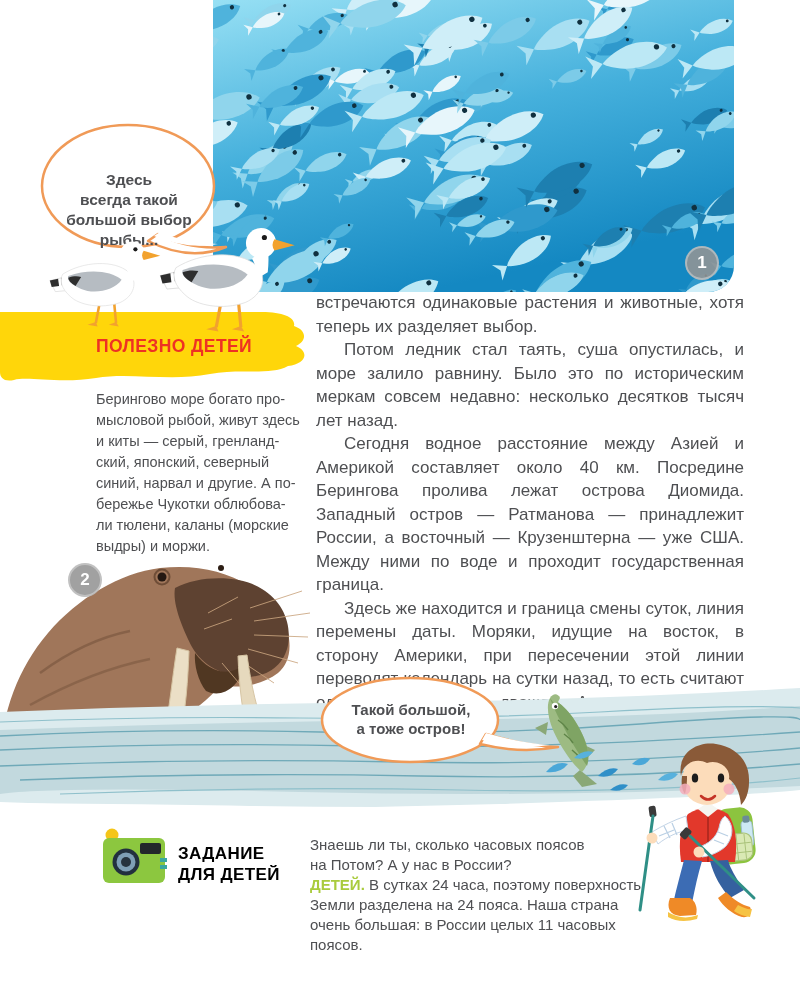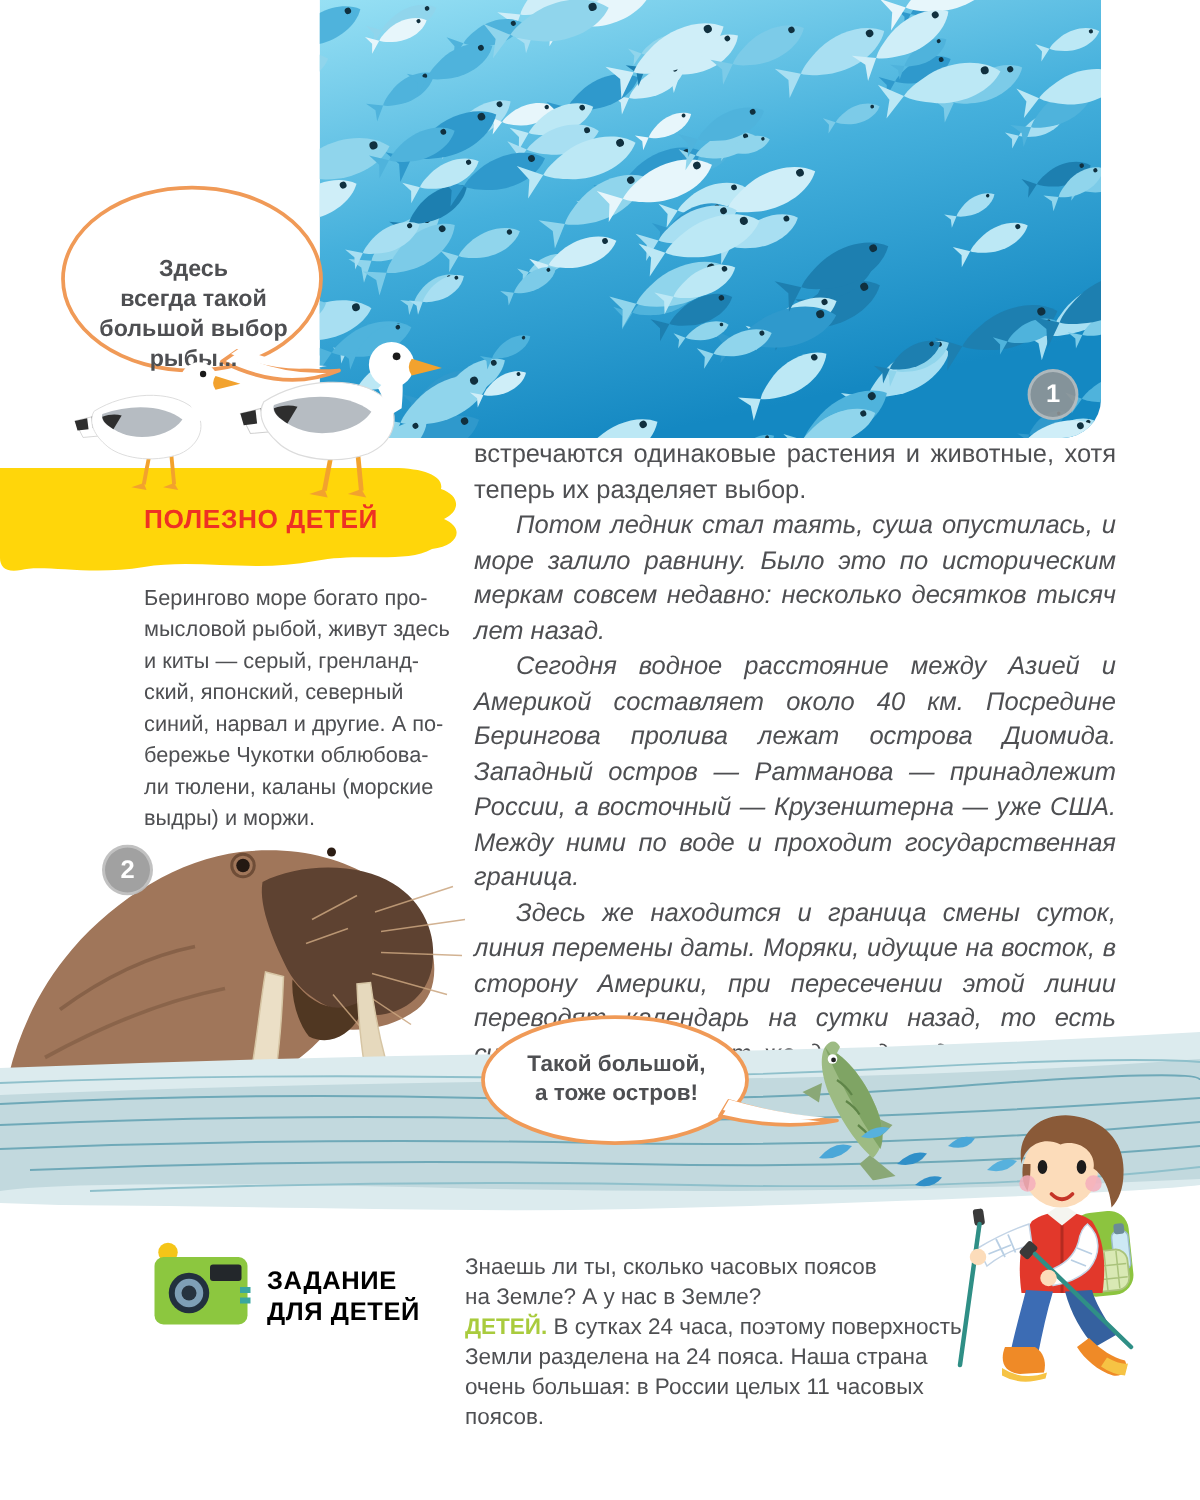--- a/index.html
+++ b/index.html
@@ -30,21 +30,21 @@
     font-size:17.5px;font-weight:800;letter-spacing:.4px;}
 
   
   #sidebar-body{position:absolute;left:96px;top:389px;width:216px;z-index:6;
     font-size:14.5px;line-height:21px;color:#4e4f52;white-space:pre-line;}
 
   
   #main-text{position:absolute;left:316px;top:291px;width:428px;z-index:6;
     font-size:17px;line-height:23.5px;color:#4e4f52;text-align:justify;}
   #main-text p{margin:0;}
-  #main-text p.ind{text-indent:28px;font-style:italic;}
+  #main-text p.ind{text-indent:28px;}
 
   
   #walrus{position:absolute;left:0;top:553px;z-index:8;}
   #water{position:absolute;left:0;top:678px;z-index:10;}
   #splashes{position:absolute;left:540px;top:746px;z-index:14;}
   #pike{position:absolute;left:522px;top:692px;z-index:13;}
   #boy{position:absolute;left:622px;top:740px;z-index:15;}
 
   
   #camera{position:absolute;left:100px;top:826px;z-index:16;}
@@ -348,21 +348,21 @@
     <circle cx="26" cy="36" r="13.5" fill="#22303e"></circle>
     <circle cx="26" cy="36" r="9.5" fill="#7e9fb6"></circle>
     <circle cx="26" cy="36" r="5" fill="#26333f"></circle>
     <rect x="60" y="32" width="7" height="4" fill="#3aa7a0"></rect>
     <rect x="60" y="39" width="7" height="4" fill="#3aa7a0"></rect>
   </svg>
 
   <div id="task-label">ЗАДАНИЕ
 ДЛЯ ДЕТЕЙ</div>
   <div id="task-question">Знаешь ли ты, сколько часовых поясов
-на Земле? А у нас в Земле?</div>
+на Потом? А у нас в России?</div>
   <p id="task-answer"><span class="green-label">ДЕТЕЙ.</span>&nbsp;<span>В сутках 24 часа, поэтому поверхность Земли разделена на 24 пояса. Наша страна очень большая: в России целых 11 часовых поясов.</span></p>
 
   <svg id="boy" width="175" height="205" viewBox="0 0 175 205">
 
     <g transform="rotate(-6 112 95)">
       <rect x="94" y="68" width="38" height="56" rx="13" fill="#8cc43f"></rect>
       <rect x="120" y="82" width="11" height="26" rx="4" fill="#cde9f4" stroke="#9bbccb" stroke-width="1"></rect>
       <rect x="122" y="77" width="7" height="7" rx="2" fill="#6b8b97"></rect>
       <rect x="99" y="94" width="30" height="27" rx="8" fill="#d9e9b4" stroke="#aac37b" stroke-width="1.2"></rect>
       <path d="M106,95 v25 M114,95 v26 M122,95 v25 M100,104 h28 M100,113 h28" stroke="#aac37b" stroke-width="1" fill="none"></path>

